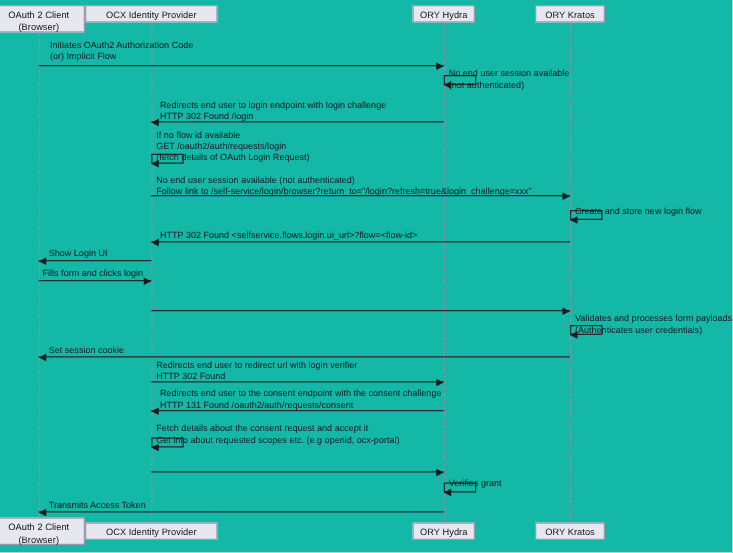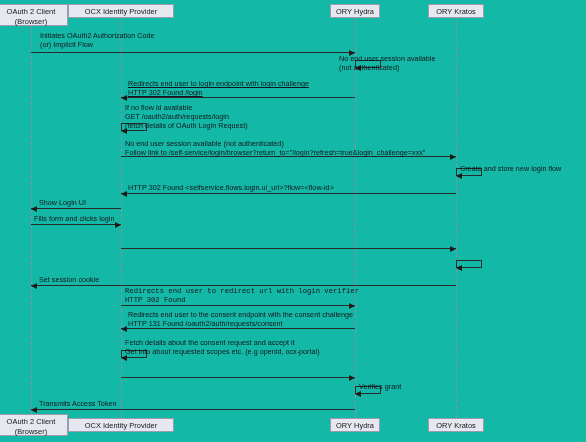--- a/index.html
+++ b/index.html
@@ -94,25 +94,25 @@
     <div class="lifeline" style="left: 355px; top: 18px; height: 400px;"></div>
     <div class="participant" style="left: 428.25px; top: 4px; width: 55.5px; height: 14px;">ORY Kratos</div>
     <div class="participant" style="left: 428.25px; top: 418px; width: 55.5px; height: 14px;">ORY Kratos</div>
     <div class="lifeline" style="left: 456px; top: 18px; height: 400px;"></div>
     <div class="msgline" style="left: 31px; top: 52px; width: 324px;"></div>
     <div class="arrowhead right" style="left: 349px; top: 49.5px;"></div>
     <div class="msglabel" style="left: 40px; top: 31px;">Initiates OAuth2 Authorization Code
 (or) Implicit Flow</div>
     <div class="selfloop" style="left: 355px; top: 60px; width: 26px; height: 8px;"></div>
     <div class="arrowhead left" style="left: 355px; top: 65px;"></div>
-    <div class="msglabel" style="left: 339px; top: 54px;">No end user session available
+    <div class="msglabel" style="left: 359px; top: 54px;">No end user session available
 (not authenticated)</div>
     <div class="msgline" style="left: 121px; top: 97px; width: 234px;"></div>
     <div class="arrowhead left" style="left: 121px; top: 94.5px;"></div>
-    <div class="msglabel" style="left: 128px; top: 79px; text-decoration: underline;">Redirects end user to login endpoint with login challenge
+    <div class="msglabel" style="left: 128px; top: 79px;">Redirects end user to login endpoint with login challenge
 HTTP 302 Found /login</div>
     <div class="selfloop" style="left: 121px; top: 123px; width: 26px; height: 8px;"></div>
     <div class="arrowhead left" style="left: 121px; top: 128px;"></div>
     <div class="msglabel" style="left: 125px; top: 103px;">If no flow id available
 GET /oauth2/auth/requests/login
 (fetch details of OAuth Login Request)</div>
     <div class="msgline" style="left: 121px; top: 156px; width: 335px;"></div>
     <div class="arrowhead right" style="left: 450px; top: 153.5px;"></div>
     <div class="msglabel" style="left: 125px; top: 139px;">No end user session available (not authenticated)
 Follow link to /self-service/login/browser?return_to="/login?refresh=true&amp;login_challenge=xxx"</div>
@@ -125,26 +125,28 @@
     <div class="msgline" style="left: 31px; top: 208px; width: 90px;"></div>
     <div class="arrowhead left" style="left: 31px; top: 205.5px;"></div>
     <div class="msglabel" style="left: 39px; top: 198px;">Show Login UI</div>
     <div class="msgline" style="left: 31px; top: 224px; width: 90px;"></div>
     <div class="arrowhead right" style="left: 115px; top: 221.5px;"></div>
     <div class="msglabel" style="left: 34px; top: 214px; text-align: right;">Fills form and clicks login</div>
     <div class="msgline" style="left: 121px; top: 248px; width: 335px;"></div>
     <div class="arrowhead right" style="left: 450px; top: 245.5px;"></div>
     <div class="selfloop" style="left: 456px; top: 260px; width: 26px; height: 8px;"></div>
     <div class="arrowhead left" style="left: 456px; top: 265px;"></div>
+    <div class="msglabel" style="left: 460px; top: 250px;">Validates and processes form payloads
+(Authenticates user credentials)</div>
     <div class="msgline" style="left: 31px; top: 285px; width: 425px;"></div>
     <div class="arrowhead left" style="left: 31px; top: 282.5px;"></div>
     <div class="msglabel" style="left: 39px; top: 275px;">Set session cookie</div>
     <div class="msgline" style="left: 121px; top: 305px; width: 234px;"></div>
     <div class="arrowhead right" style="left: 349px; top: 302.5px;"></div>
-    <div class="msglabel" style="left: 125px; top: 287px; font-family: Liberation Mono, monospace;">Redirects end user to redirect url with login verifier
+    <div class="msglabel" style="left: 125px; top: 287px;">Redirects end user to redirect url with login verifier
 HTTP 302 Found</div>
     <div class="msgline" style="left: 121px; top: 328px; width: 234px;"></div>
     <div class="arrowhead left" style="left: 121px; top: 325.5px;"></div>
     <div class="msglabel" style="left: 128px; top: 310px;">Redirects end user to the consent endpoint with the consent challenge
 HTTP 131 Found /oauth2/auth/requests/consent</div>
     <div class="selfloop" style="left: 121px; top: 350px; width: 26px; height: 8px;"></div>
     <div class="arrowhead left" style="left: 121px; top: 355px;"></div>
     <div class="msglabel" style="left: 125px; top: 338px;">Fetch details about the consent request and accept it
 Get info about requested scopes etc. (e.g openid, ocx-portal)</div>
     <div class="msgline" style="left: 121px; top: 377px; width: 234px;"></div>

